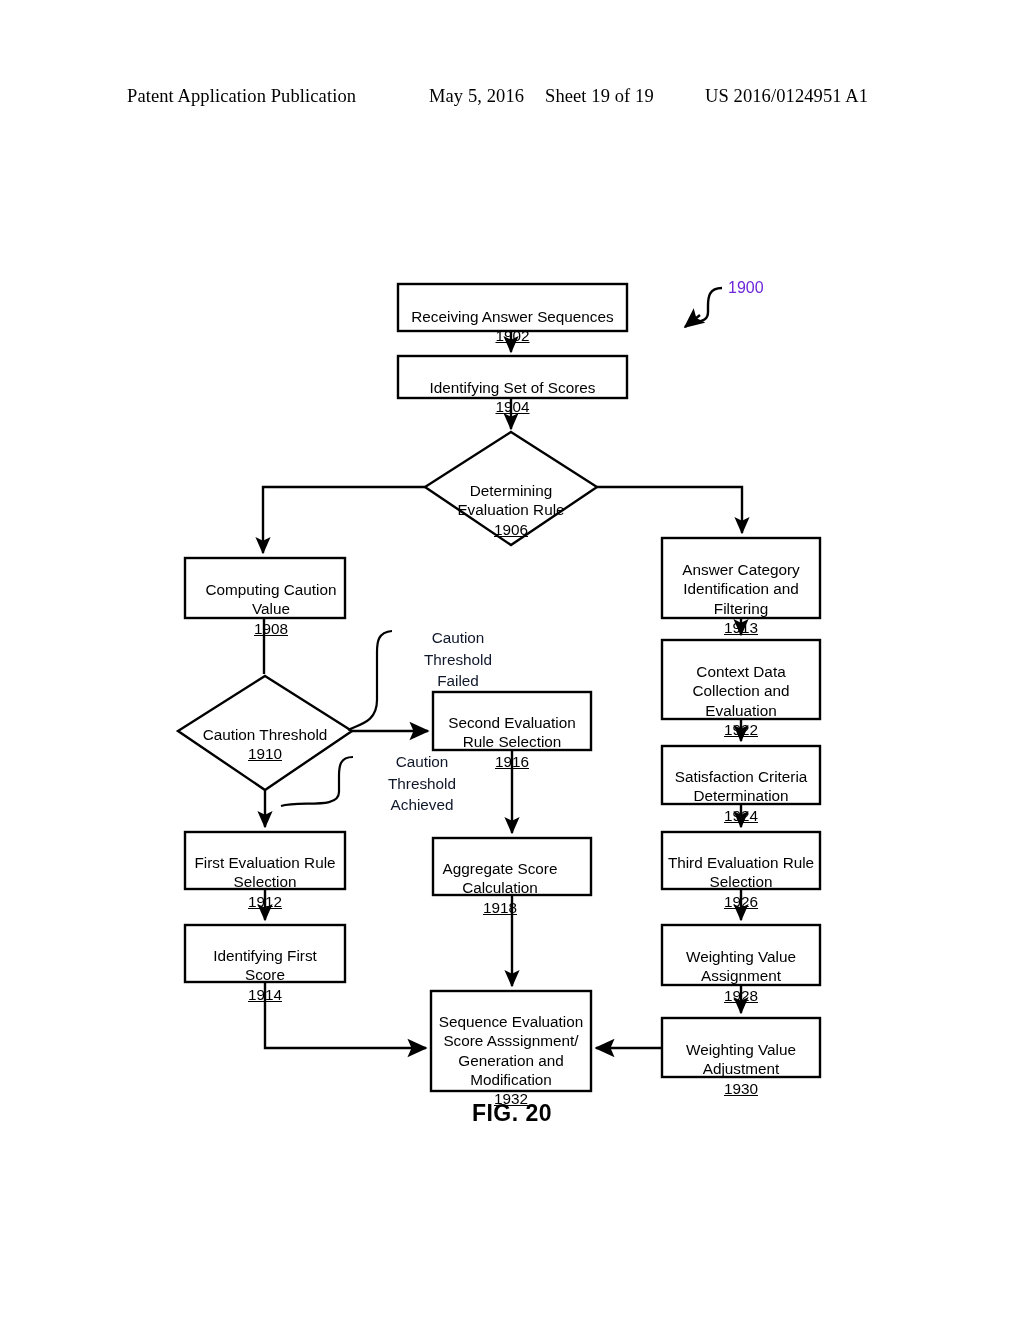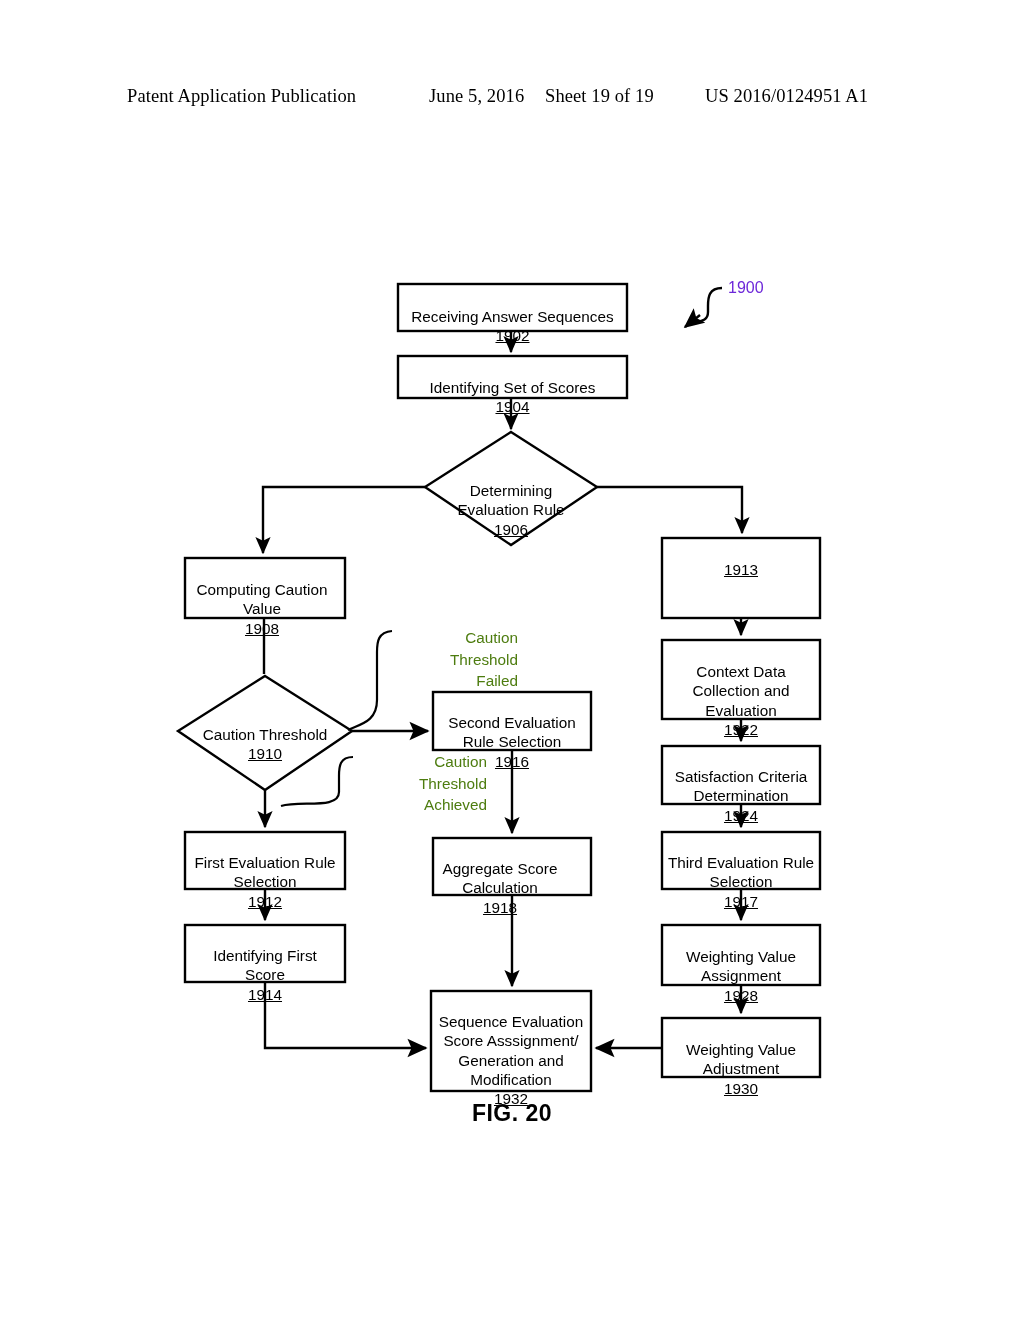--- a/index.html
+++ b/index.html
@@ -75,39 +75,39 @@
   .node-ref {
     display: block;
     text-decoration: underline;
     text-underline-offset: 1px;
   }
   .edge-label {
     position: absolute;
     font-family: "Liberation Sans", sans-serif;
     font-size: 15.3px;
     line-height: 21.5px;
-    color: #4d7c0f;
+    color: #0f172a;
     white-space: pre-line;
-    text-align: right;
+    text-align: center;
     pointer-events: none;
   }
   .callout-label {
     position: absolute;
     font-family: "Liberation Sans", sans-serif;
     font-size: 16px;
     color: #6d28d9;
     pointer-events: none;
   }
 </style>
 </head>
 <body>
 
 <div id="page-header">
   <span class="hdr-seg" id="hdr-pub">Patent Application Publication</span>
-  <span class="hdr-seg" id="hdr-date">June 5, 2016</span>
+  <span class="hdr-seg" id="hdr-date">May 5, 2016</span>
   <span class="hdr-seg" id="hdr-sheet">Sheet 19 of 19</span>
   <span class="hdr-seg" id="hdr-patno">US 2016/0124951 A1</span>
 </div>
 
 <svg id="diagram" viewBox="0 0 1024 1320" xmlns="http://www.w3.org/2000/svg">
   <defs>
     <marker id="arrow" viewBox="0 0 10 10" refX="9.2" refY="5" markerWidth="7.2" markerHeight="7.2" orient="auto-start-reverse">
       <path d="M 0 0.6 L 10 5 L 0 9.4 L 2.1 5 Z" fill="#000"></path>
     </marker>
     <marker id="arrowbig" viewBox="0 0 10 10" refX="9.2" refY="5" markerWidth="8.4" markerHeight="8.4" orient="auto-start-reverse">
@@ -187,21 +187,21 @@
   <span>Identifying Set of Scores</span>
   <span class="node-ref">1904</span>
 </div>
 
 <div class="node-text" style="left:406px; top:462px; width:210px;">
   <span>Determining
 Evaluation Rule</span>
   <span class="node-ref">1906</span>
 </div>
 
-<div class="node-text" style="left:182px; top:561px; width:160px;">
+<div class="node-text" style="left:191px; top:561px; width:160px;">
   <span>Computing Caution
 Value</span>
   <span class="node-ref">1908</span>
 </div>
 
 <div class="node-text" style="left:170px; top:706px; width:190px;">
   <span>Caution Threshold</span>
   <span class="node-ref">1910</span>
 </div>
 
@@ -223,40 +223,43 @@
   <span class="node-ref">1916</span>
 </div>
 
 <div class="node-text" style="left:421px; top:840px; width:158px;">
   <span>Aggregate Score
 Calculation</span>
   <span class="node-ref">1918</span>
 </div>
 
 <div class="node-text" style="left:662px; top:541px; width:158px;">
+  <span>Answer Category
+Identification and
+Filtering</span>
   <span class="node-ref">1913</span>
 </div>
 
 <div class="node-text" style="left:662px; top:643px; width:158px;">
   <span>Context Data
 Collection and
 Evaluation</span>
   <span class="node-ref">1922</span>
 </div>
 
 <div class="node-text" style="left:660px; top:748px; width:162px;">
   <span>Satisfaction Criteria
 Determination</span>
   <span class="node-ref">1924</span>
 </div>
 
 <div class="node-text" style="left:660px; top:834px; width:162px;">
   <span>Third Evaluation Rule
 Selection</span>
-  <span class="node-ref">1917</span>
+  <span class="node-ref">1926</span>
 </div>
 
 <div class="node-text" style="left:662px; top:928px; width:158px;">
   <span>Weighting Value
 Assignment</span>
   <span class="node-ref">1928</span>
 </div>
 
 <div class="node-text" style="left:662px; top:1021px; width:158px;">
   <span>Weighting Value

